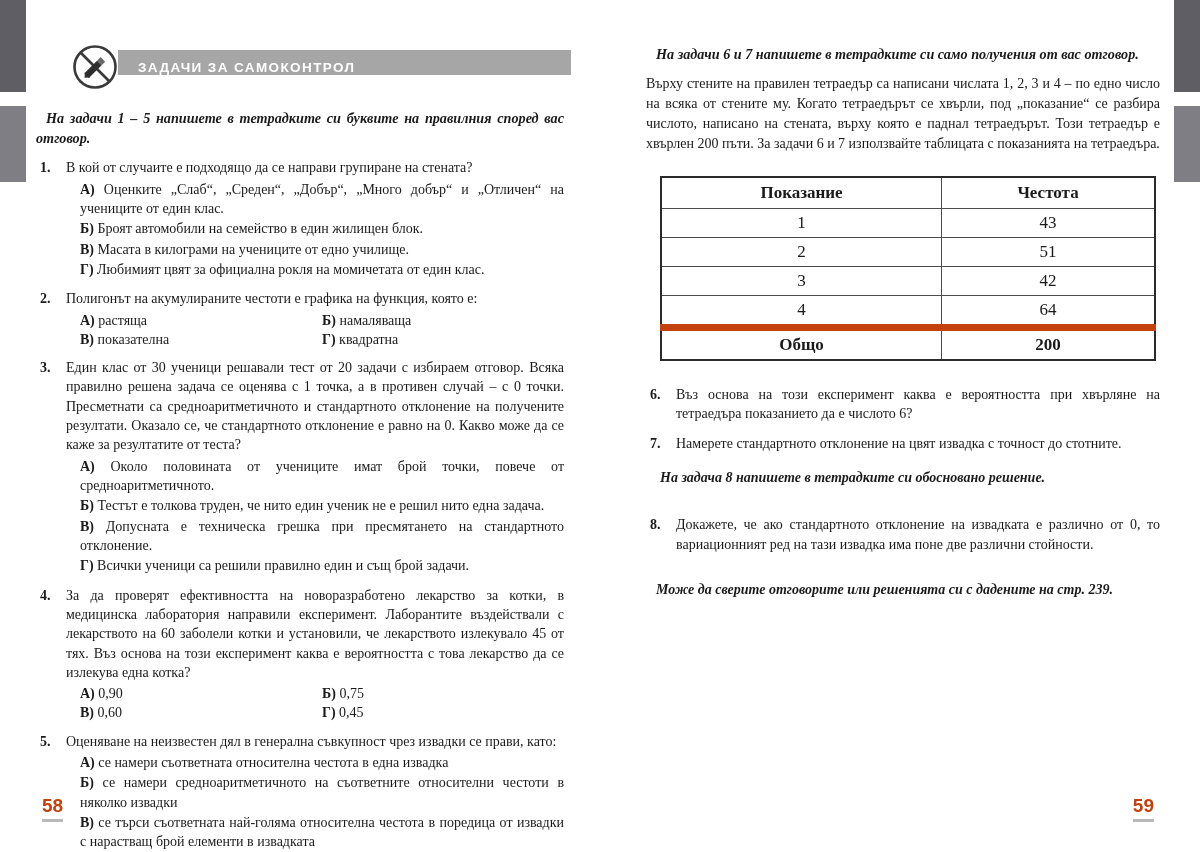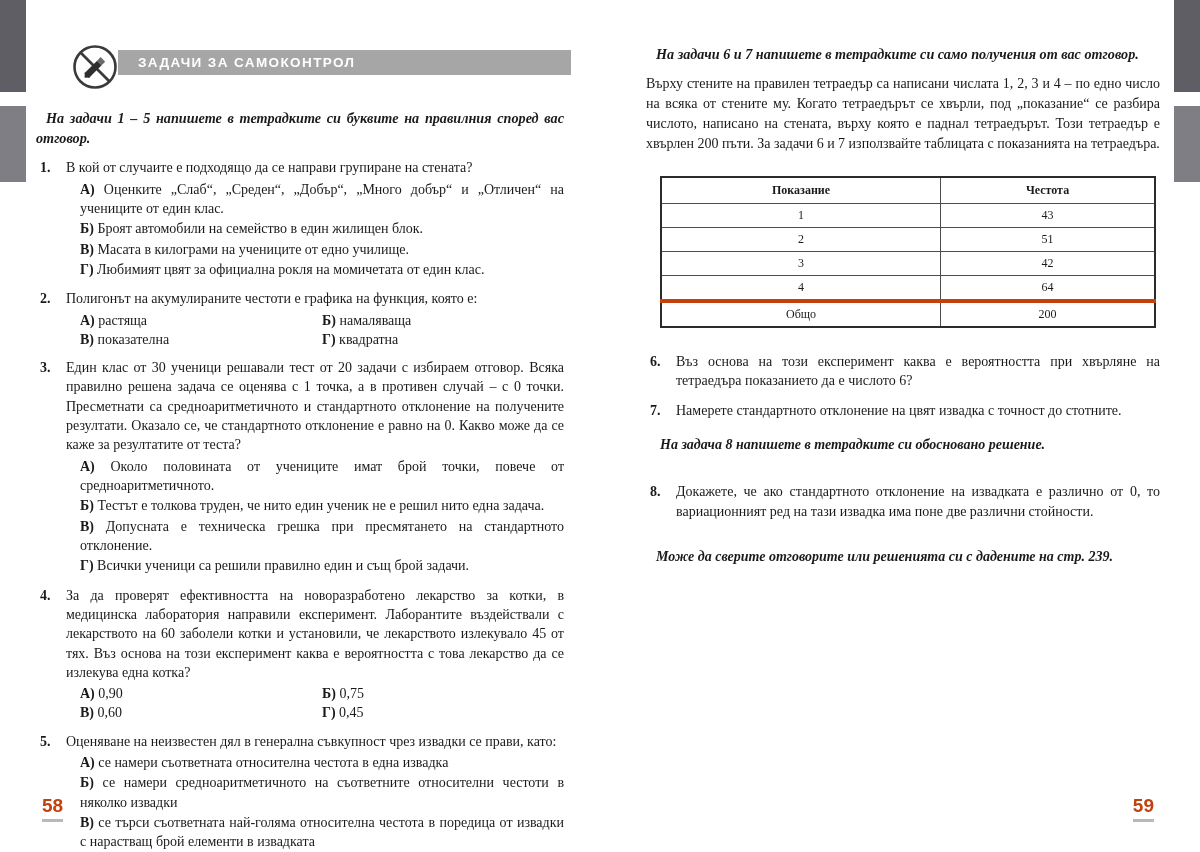--- a/index.html
+++ b/index.html
@@ -49,21 +49,21 @@
     margin-bottom: 18px;
   }
   .head-bar {
     position: absolute;
     left: 46px;
     top: 6px;
     right: -7px;
     height: 25px;
     background: #a6a6a6;
     display: flex;
-    align-items: center;
+    align-items: flex-end;
   }
   .head-bar-label {
     color: #ffffff;
     font-family: "Liberation Sans", sans-serif;
     font-weight: bold;
     font-size: 13.5px;
     letter-spacing: 1.4px;
     padding-left: 20px;
   }
   .head-icon {
@@ -151,35 +151,35 @@
     line-height: 1.42;
     text-align: justify;
     margin: 8px 0 0 0;
   }
 
   
   .freq-table-wrap { margin: 22px 4px 0 14px; }
   table.freq {
     border-collapse: collapse;
     width: 100%;
-    font-size: 12px;
+    font-size: 17px;
   }
   table.freq td, table.freq th {
     border: 1px solid #4c4c4c;
     text-align: center;
     padding: 4px 2px;
     font-weight: normal;
   }
   table.freq thead th {
     font-weight: bold;
     padding: 5px 2px;
   }
   table.freq tr.total td {
-    font-weight: normal;
-    border-top: 4px solid #c2410c;
+    font-weight: bold;
+    border-top: 7px solid #c2410c;
     margin-left: 35px;
   }
   table.freq { border: 2px solid #2b2b2b; }
 
   
   .page-number {
     position: absolute;
     bottom: 28px;
     font-family: "Liberation Sans", sans-serif;
     font-weight: bold;

